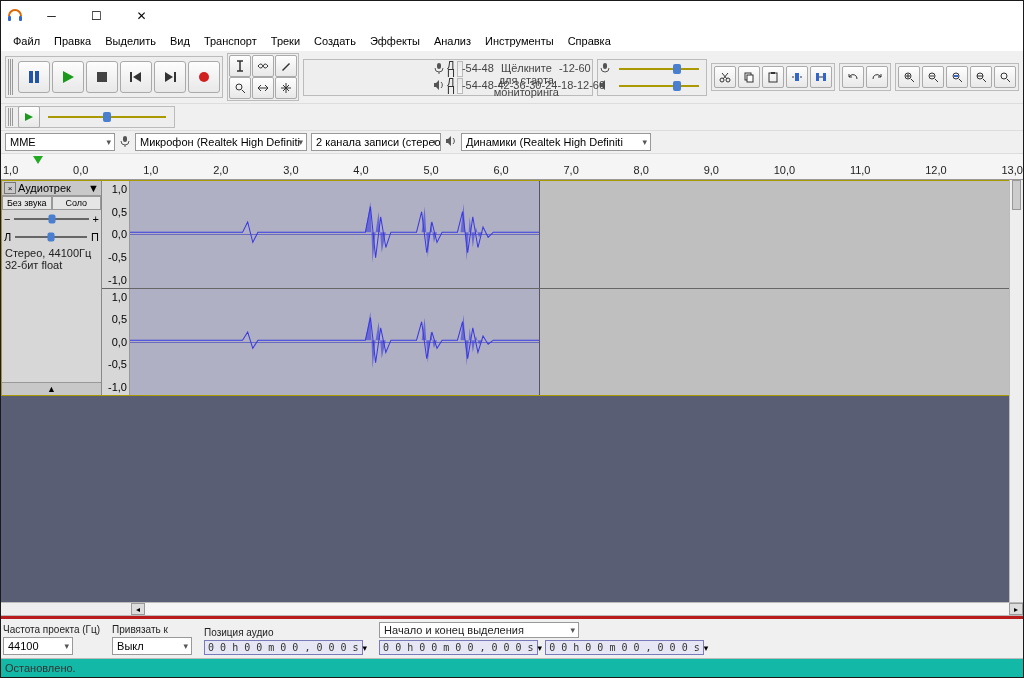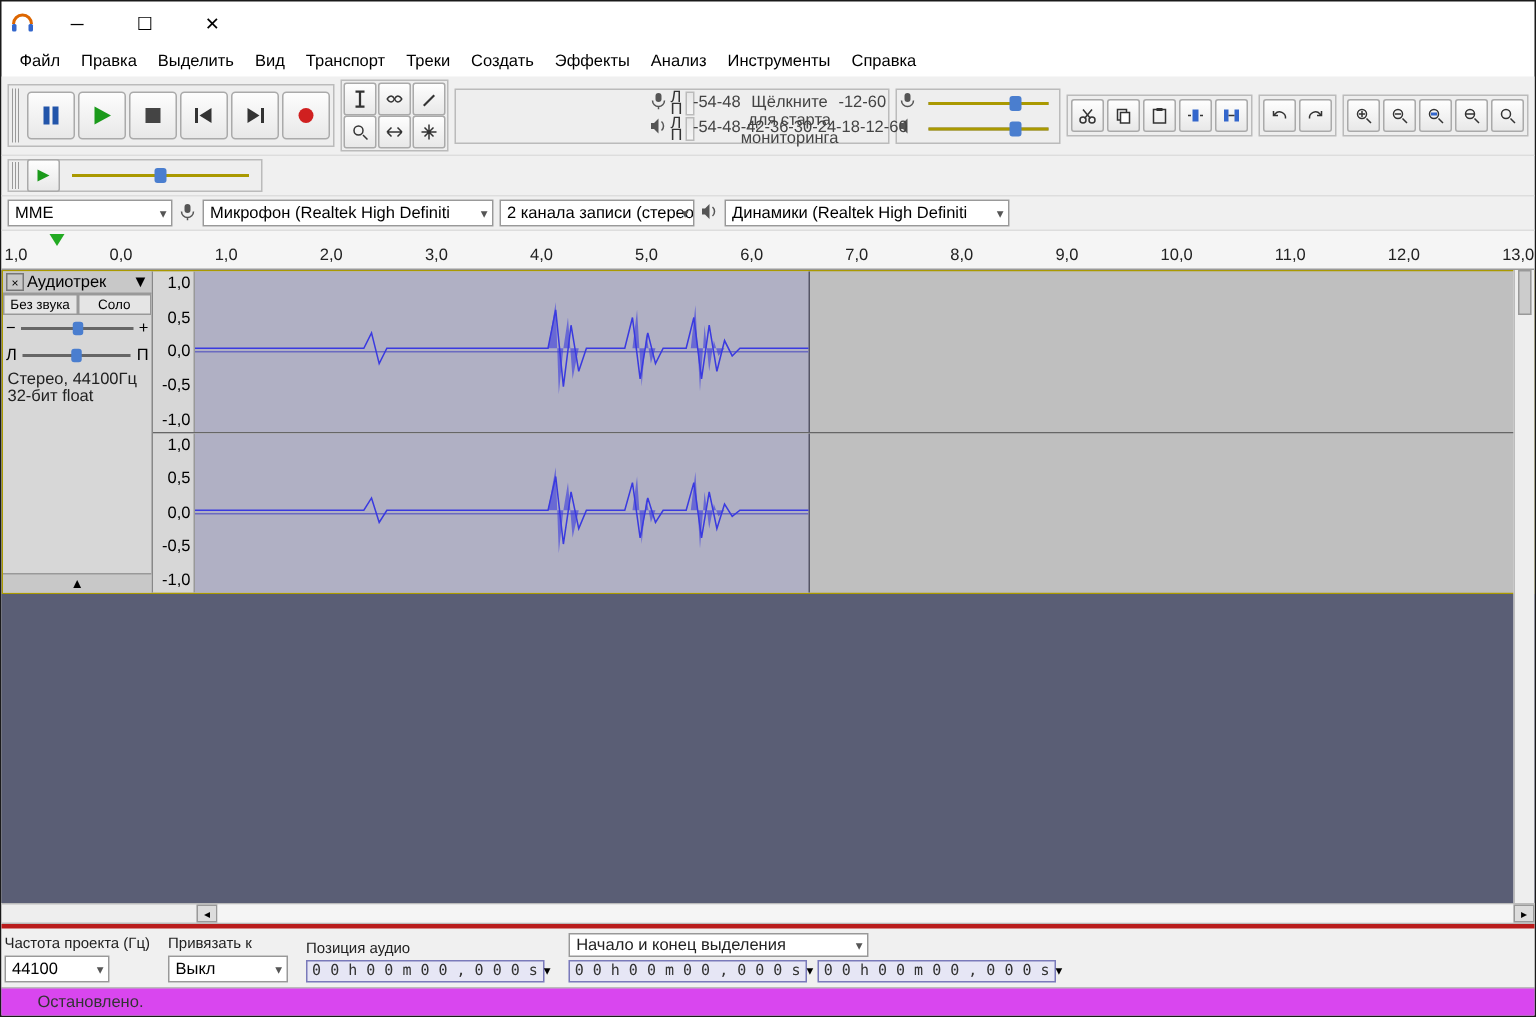--- a/index.html
+++ b/index.html
@@ -65,21 +65,21 @@
 
 
 .hscroll { height: 14px; background: #eee; display: flex; align-items: center; border-top: 1px solid #bbb; border-bottom: 1px solid #bbb; }
 .hscroll .arrow { width: 14px; height: 12px; border: 1px solid #999; background: #ddd; display:flex;align-items:center;justify-content:center;font-size:8px;}
 .hscroll .trackbar { flex: 1; height: 12px; background: #f5f5f5; }
 
 
 .selbar { display: flex; gap: 12px; padding: 3px 2px; background: #f0f0f0; border-top: 3px solid #b91c1c; align-items: flex-end; }
 .selgrp label { font-size: 10px; color: #222; display: block; margin-bottom: 2px; }
 .timebox { border: 1px solid #7a7aba; background: #e6e6f5; padding: 1px 3px; font-size: 10px; font-family: monospace; display: inline-block; color:#333; }
-.status { padding: 3px 24px; background: #d946ef; border-top: 1px solid #bbb; font-size: 11px; color: #333; }
+.status { padding: 3px 4px; background: #14b8a6; border-top: 1px solid #bbb; font-size: 11px; color: #333; }
 
 svg { pointer-events: none; }
 </style>
 </head>
 <body>
 
 <div class="titlebar">
   <span class="icon">
     <svg viewBox="0 0 16 16">
         <path d="M2 8a6 6 0 0112 0" fill="none" stroke="#d60" stroke-width="2"></path>
@@ -349,21 +349,21 @@
       </div>
   </div>
 </div>
 
 <div class="devrow">
   <div class="sel" style="width:110px">MME</div>
   <span><svg width="12" height="12">
         <rect x="4" y="1" width="4" height="6" rx="2" fill="#555"></rect>
         <path d="M2 6a4 4 0 008 0 M6 10v2" stroke="#555" fill="none"></path>
       </svg></span>
-  <div class="sel" style="width:194px">Микрофон (Realtek High Definiti</div>
+  <div class="sel" style="width:172px">Микрофон (Realtek High Definiti</div>
   <div class="sel" style="width:130px">2 канала записи (стерео</div>
   <span><svg width="12" height="12">
         <path d="M1 4h2l3-3v10l-3-3H1z" fill="#555"></path>
         <path d="M8 3a4 4 0 010 6" stroke="#555" fill="none"></path>
       </svg></span>
   <div class="sel" style="width:190px">Динамики (Realtek High Definiti</div>
 </div>
 
 <div class="ruler">
   <div class="playhead" style="left:32px"></div>

